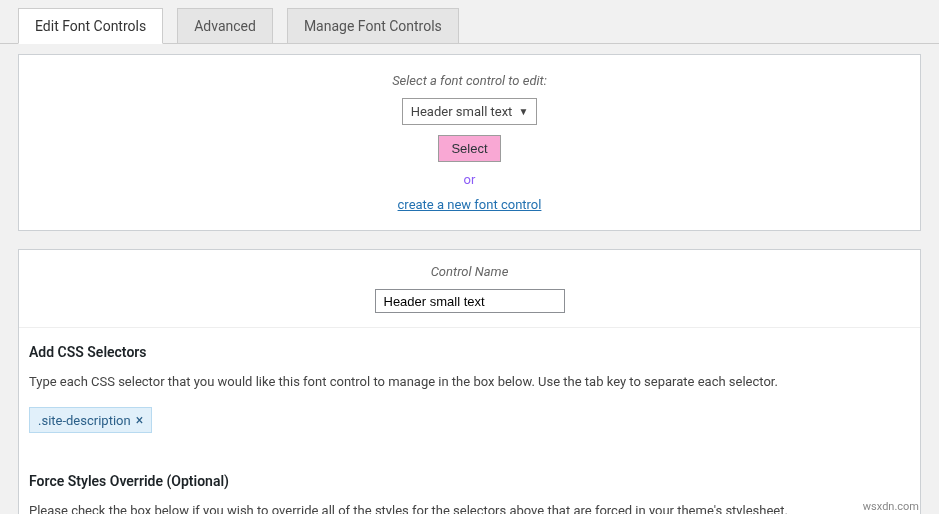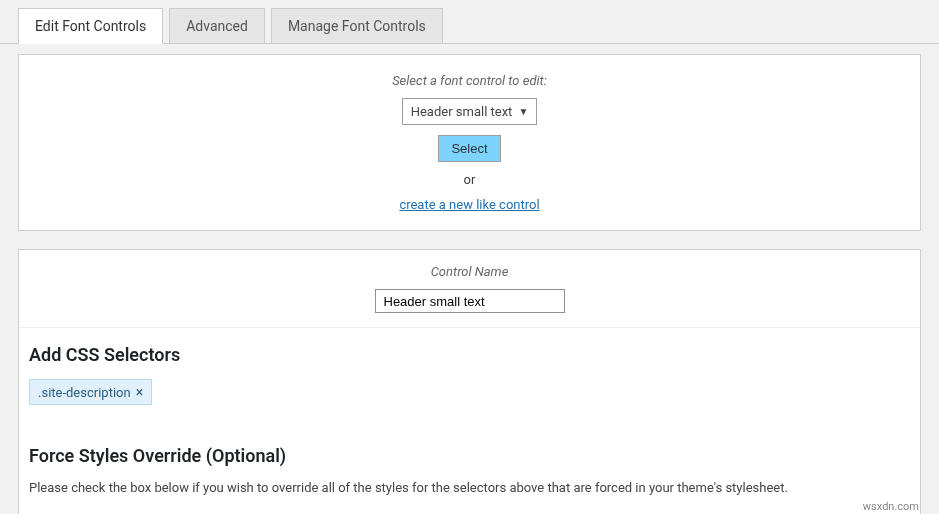--- a/index.html
+++ b/index.html
@@ -5,21 +5,21 @@
     * { box-sizing: border-box; margin: 0; padding: 0; }
     body {
       font-family: -apple-system, BlinkMacSystemFont, "Segoe UI", Roboto, Oxygen-Sans, Ubuntu, Cantarell, "Helvetica Neue", sans-serif;
       font-size: 13px;
       color: #444;
       background: #f1f1f1;
       width: 939px;
     }
     .tabs {
       display: flex;
-      gap: 6px;
+      gap: 14px;
       padding: 8px 18px 0 18px;
       border-bottom: 1px solid #ccc;
     }
     .tab {
       padding: 9px 16px;
       background: #e5e5e5;
       border: 1px solid #ccc;
       border-bottom: none;
       font-size: 14px;
       color: #555;
@@ -57,27 +57,27 @@
       gap: 6px;
       font-size: 13px;
       background: #fff;
       cursor: pointer;
     }
     .caret {
       font-size: 10px;
     }
     .btn {
       border: 1px solid #9c9c9c;
-      background: #7dd3fc;
+      background: #f9a8d4;
       padding: 5px 12px;
       font-size: 13px;
       cursor: pointer;
       color: #2c3338;
     }
-    .or-text { color: #404040; }
+    .or-text { color: #8b5cf6; }
     .link {
       color: #2271b1;
       text-decoration: underline;
       cursor: pointer;
     }
     .content-panel {
       background: #fff;
       margin: 18px 18px 0 18px;
       border: 1px solid #ccd0d4;
     }
@@ -93,21 +93,21 @@
       border: 1px solid #8c8f94;
       padding: 4px 8px;
       font-size: 13px;
       width: 190px;
       height: 24px;
     }
     .section {
       padding: 16px 10px 24px 10px;
     }
     .section h2 {
-      font-size: 18px;
+      font-size: 14px;
       font-weight: 600;
       color: #1d2327;
       margin-bottom: 14px;
     }
     .section p {
       font-size: 13px;
       color: #444;
       margin-bottom: 18px;
     }
     .tag {
@@ -170,32 +170,33 @@
 
 <div class="panel">
   <div class="selector-row">
     <span class="label-italic">Select a font control to edit:</span>
     <div class="select-wrap">
       <span>Header small text</span>
       <span class="caret">▼</span>
     </div>
     <button class="btn">Select</button>
     <span class="or-text">or</span>
-    <a class="link">create a new like control</a>
+    <a class="link">create a new font control</a>
   </div>
 </div>
 
 <div class="content-panel">
   <div class="name-row">
     <span class="label-italic">Control Name</span>
     <input class="text-input" type="text" value="Header small text" style="">
   </div>
 
   <div class="section">
     <h2>Add CSS Selectors</h2>
+    <p>Type each CSS selector that you would like this font control to manage in the box below. Use the tab key to separate each selector.</p>
     <div>
       <span class="tag">
         <span>.site-description</span>
         <span class="tag-x">×</span>
       </span>
     </div>
   </div>
 
   <div class="section">
     <h2>Force Styles Override (Optional)</h2>

